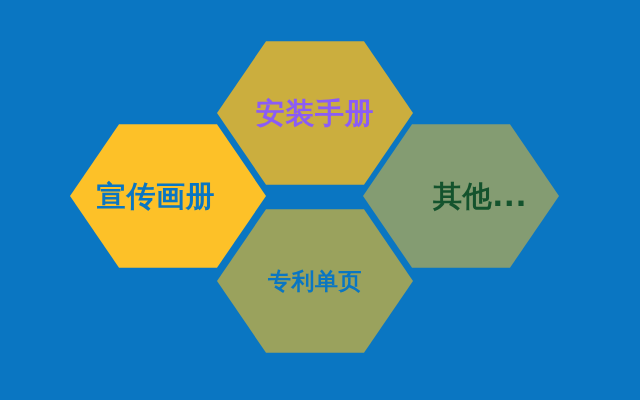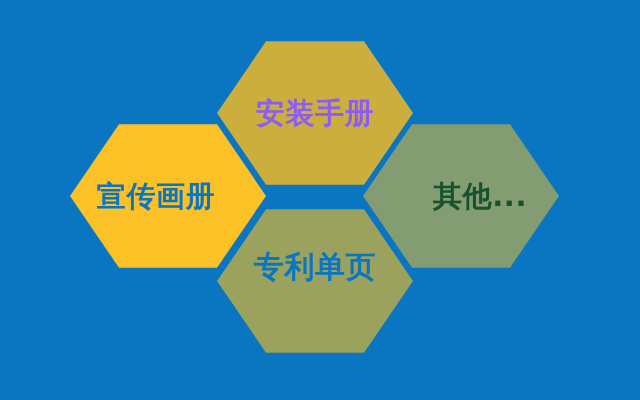--- a/index.html
+++ b/index.html
@@ -55,17 +55,17 @@
         <polygon points="266.00,196.00 217.00,267.72 119.00,267.72 70.00,196.00 119.00,124.28 217.00,124.28" fill="#FDC128" class="hex-cell"></polygon>
         <polygon points="413.00,113.00 364.00,184.72 266.00,184.72 217.00,113.00 266.00,41.28 364.00,41.28" fill="#CBAE3E" class="hex-cell"></polygon>
         <polygon points="413.00,281.00 364.00,352.72 266.00,352.72 217.00,281.00 266.00,209.28 364.00,209.28" fill="#9AA25D" class="hex-cell"></polygon>
         <polygon points="559.00,196.00 510.00,267.72 412.00,267.72 363.00,196.00 412.00,124.28 510.00,124.28" fill="#849C72" class="hex-cell"></polygon>
       </g>
   </svg>
 
   <div id="hex-labels">
       <div class="hex-label" style="left: 156px; top: 196px; color: rgb(10, 118, 194); font-size: 29px;">宣传画册</div>
       <div class="hex-label" style="left: 315px; top: 113px; color: #8b5cf6; font-size: 29px;">安装手册</div>
-      <div class="hex-label" style="left: 315px; top: 267px; color: rgb(10, 118, 194); font-size: 30px;">专利单页</div>
+      <div class="hex-label" style="left: 315px; top: 281px; color: rgb(10, 118, 194); font-size: 23px;">专利单页</div>
       <div class="hex-label" style="left: 461px; top: 196px; color: #14532d; font-size: 29px; margin-left: 19px;">其他...</div>
     </div>
 
 </div>
 
 </body></html>

